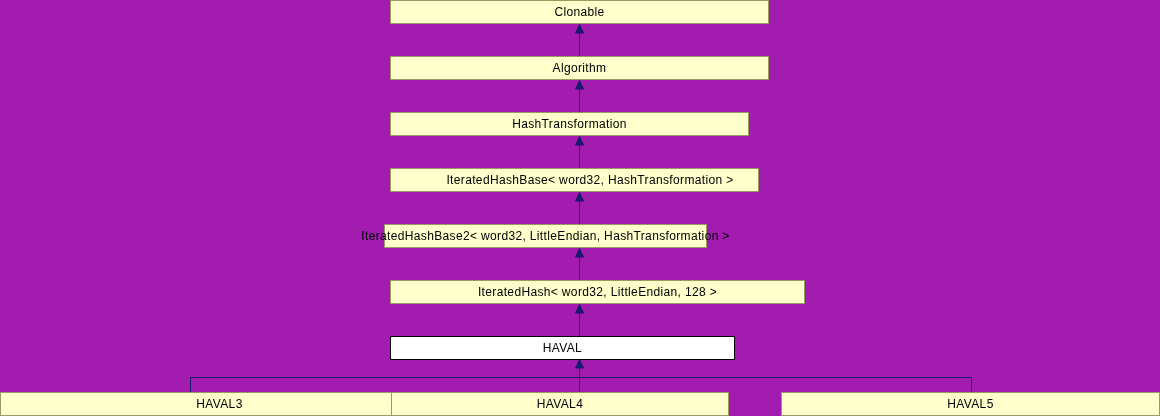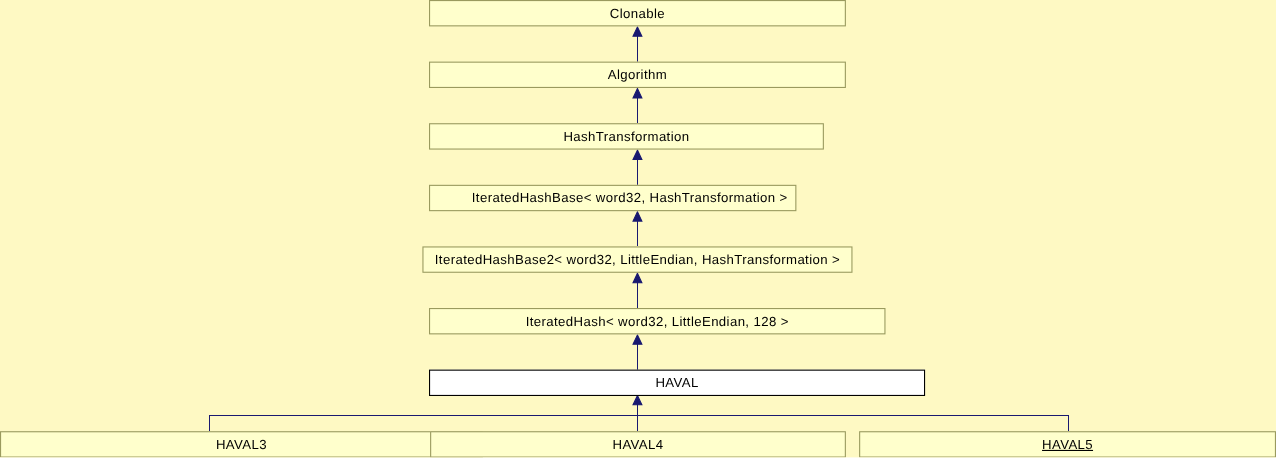--- a/index.html
+++ b/index.html
@@ -4,21 +4,21 @@
 <style>
   html, body {
     margin: 0;
     padding: 0;
     background: #ffffff;
   }
   .canvas {
     position: relative;
     width: 1160px;
     height: 416px;
-    background: #fef9c3;
+    background: #a21caf;
     font-family: "Liberation Sans", sans-serif;
     overflow: hidden;
   }
   .edges {
     position: absolute;
     left: 0;
     top: 0;
     width: 1160px;
     height: 416px;
     shape-rendering: crispEdges;
@@ -99,27 +99,27 @@
       <line x1="971.5" y1="392" x2="971.5" y2="377"></line>
     </g>
   </svg>
 
   <div class="node" style="left:390px; top:0px;   width:379px;">Clonable</div>
 
   <div class="node" style="left:390px; top:56px;  width:379px;">Algorithm</div>
 
   <div class="node" style="left:390px; top:112px; width:359px;">HashTransformation</div>
 
-  <div class="node" style="left:390px; top:168px; width:334px;padding-left:31px;">IteratedHashBase&lt; word32, HashTransformation &gt;</div>
+  <div class="node" style="left:390px; top:168px; width:369px;padding-left:31px;">IteratedHashBase&lt; word32, HashTransformation &gt;</div>
 
-  <div class="node" style="left:384px; top:224px; width:391px;">IteratedHashBase2&lt; word32, LittleEndian, HashTransformation &gt;</div>
+  <div class="node" style="left:384px; top:224px; width:323px;">IteratedHashBase2&lt; word32, LittleEndian, HashTransformation &gt;</div>
 
   <div class="node" style="left:390px; top:280px; width:415px;">IteratedHash&lt; word32, LittleEndian, 128 &gt;</div>
 
-  <div class="node current" style="left:390px; top:336px; width:451px;">HAVAL</div>
+  <div class="node current" style="left:390px; top:336px; width:345px;">HAVAL</div>
 
   <div class="node" style="left:0px;   top:392px; width:439px;">HAVAL3</div>
 
-  <div class="node" style="left:391px; top:392px; width:378px;">HAVAL4</div>
+  <div class="node" style="left:391px; top:392px; width:338px;">HAVAL4</div>
 
-  <div class="node" style="left:781px; top:392px; width:379px;text-decoration:underline;">HAVAL5</div>
+  <div class="node" style="left:781px; top:392px; width:379px;">HAVAL5</div>
 
 </div>
 
 </body></html>

